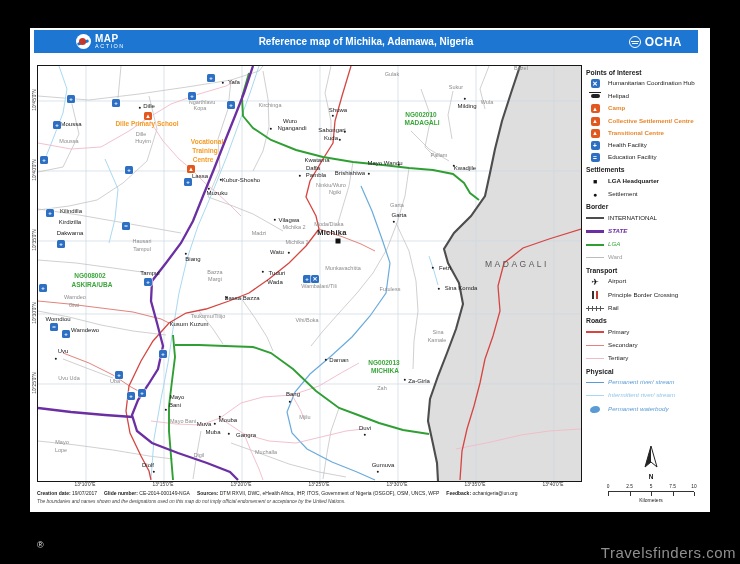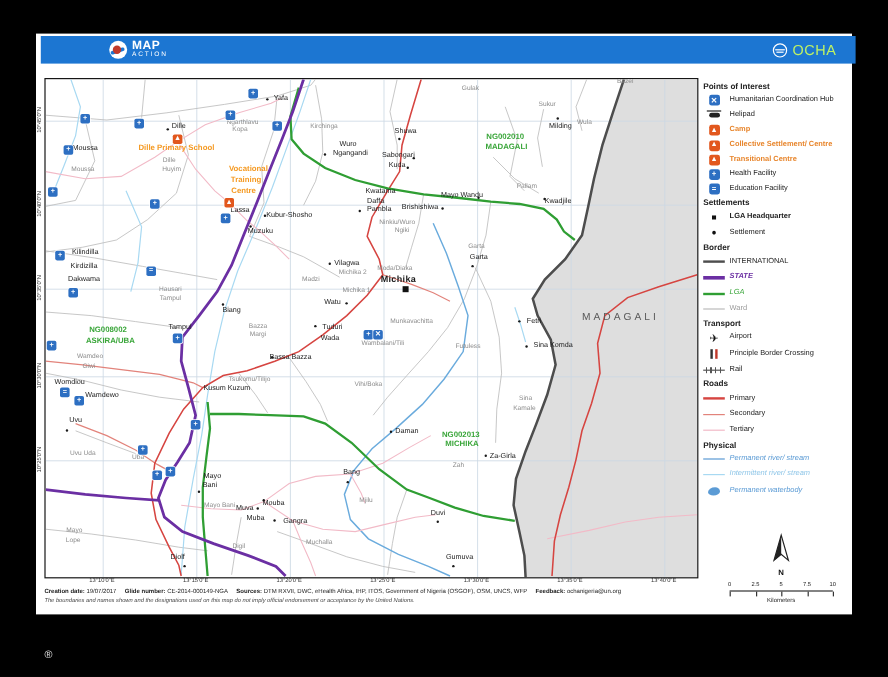--- a/index.html
+++ b/index.html
@@ -2,37 +2,37 @@
 <html><head>
 <meta charset="utf-8">
 <style>
   html,body{margin:0;padding:0;background:#000;}
   .stage{position:relative;width:740px;height:564px;background:#000;overflow:hidden;
          font-family:"Liberation Sans",sans-serif;}
   .sheet{position:absolute;left:30px;top:28px;width:680px;height:484px;background:#fff;}
 
   
   .hdr{position:absolute;left:4px;top:2px;width:664px;height:23px;background:#1c76d2;
-       display:flex;align-items:center;padding-left:15px;}
+       display:flex;align-items:center;}
   .ma-logo{display:flex;align-items:center;gap:4px;margin-left:42px;}
   .ma-globe{width:15px;height:15px;border-radius:50%;background:#fff;position:relative;flex:0 0 15px;}
   .ma-globe::after{content:"";position:absolute;left:3px;top:4px;width:7px;height:7px;border-radius:50%;
        background:#c0392b;}
   .ma-globe::before{content:"";position:absolute;left:1px;top:7px;width:12px;height:3px;background:#1c76d2;
        border-radius:2px;transform:rotate(-18deg);}
   .ma-text{color:#fff;line-height:1;}
   .ma-text .t1{font-size:10px;font-weight:bold;letter-spacing:.5px;}
   .ma-text .t2{font-size:5.5px;letter-spacing:1.5px;}
   .hdr-title{position:absolute;left:0;right:0;text-align:center;color:#fff;
        font-size:10px;font-weight:bold;}
   .ocha{position:absolute;right:16px;top:0;height:100%;display:flex;align-items:center;gap:4px;}
   .un-circ{width:12px;height:12px;border:1.3px solid #fff;border-radius:50%;position:relative;box-sizing:border-box;}
   .un-circ::before{content:"";position:absolute;left:1px;right:1px;top:4px;height:1px;background:#fff;}
   .un-circ::after{content:"";position:absolute;left:2px;right:2px;top:6.5px;height:1px;background:#fff;}
-  .ocha-t{color:#bef264;font-size:12px;font-weight:normal;letter-spacing:.5px;}
+  .ocha-t{color:#ffffff;font-size:12px;font-weight:bold;letter-spacing:.5px;}
 
   
   .map-frame{position:absolute;left:7px;top:37px;width:543px;height:415px;border:1.6px solid #161616;
        background:#fff;overflow:hidden;}
   .map-frame svg{position:absolute;left:0;top:0;}
   .lbl{position:absolute;transform:translate(-50%,-50%);white-space:nowrap;font-size:6px;color:#1a1a1a;line-height:1;}
   .lbl.g{color:#8c8c8c;font-size:5.5px;}
   .lbl.b{font-weight:bold;font-size:7.5px;letter-spacing:.3px;}
   .lbl.lga{color:#3aa63a;font-weight:bold;font-size:6.5px;}
   .lbl.sch{color:#f59a23;font-weight:bold;font-size:6.5px;}
@@ -114,20 +114,21 @@
   <div class="sheet">
 
     <div class="hdr">
       <div class="ma-logo">
         <span class="ma-globe"></span>
         <span class="ma-text">
           <div class="t1">MAP</div>
           <div class="t2">ACTION</div>
         </span>
       </div>
+      <div class="hdr-title">Reference map of Michika, Adamawa, Nigeria</div>
       <div class="ocha">
         <span class="un-circ"></span>
         <span class="ocha-t">OCHA</span>
       </div>
     </div>
 
     <div class="map-frame">
       <svg id="map-svg" viewBox="37 65 543 415" width="543" height="415" preserveAspectRatio="none">
 
         <path fill="#dedede" stroke="none" d="M519,65 L510,92 L501,120 L494,148 L489,172 L484,195 L470,215 L453,232 L443,248 L447,262 L458,282 L462,303 L455,328 L446,352 L437,375 L429,398 L427,420 L432,443 L436,462 L437,480 L580,480 L580,65 Z"></path>
@@ -510,13 +511,14 @@
       <div class="axb" style="left: 445px;">13°35'0"E</div>
       <div class="axb" style="left: 523px;">13°40'0"E</div>
       <div class="axl" style="top: 72px;">10°45'0"N</div>
       <div class="axl" style="top: 142px;">10°40'0"N</div>
       <div class="axl" style="top: 212px;">10°35'0"N</div>
       <div class="axl" style="top: 285px;">10°30'0"N</div>
       <div class="axl" style="top: 355px;">10°25'0"N</div>
     </div>
 
   <span class="reg">®</span>
+  <div class="wm">Travelsfinders.com</div>
 </div>
 
 </body></html>

